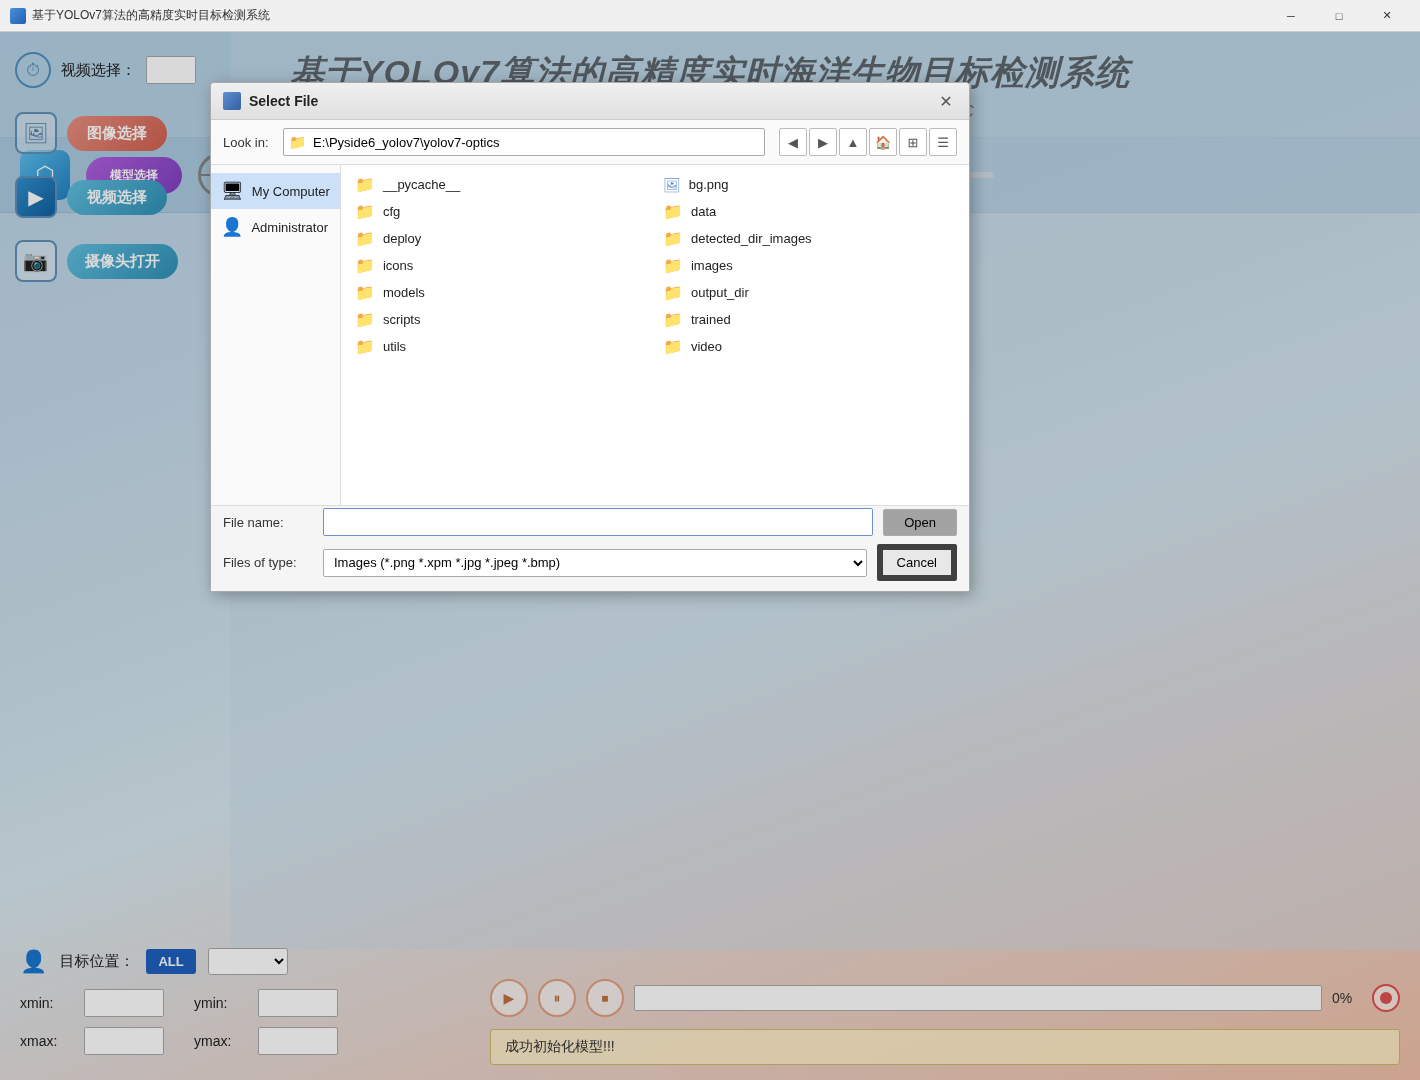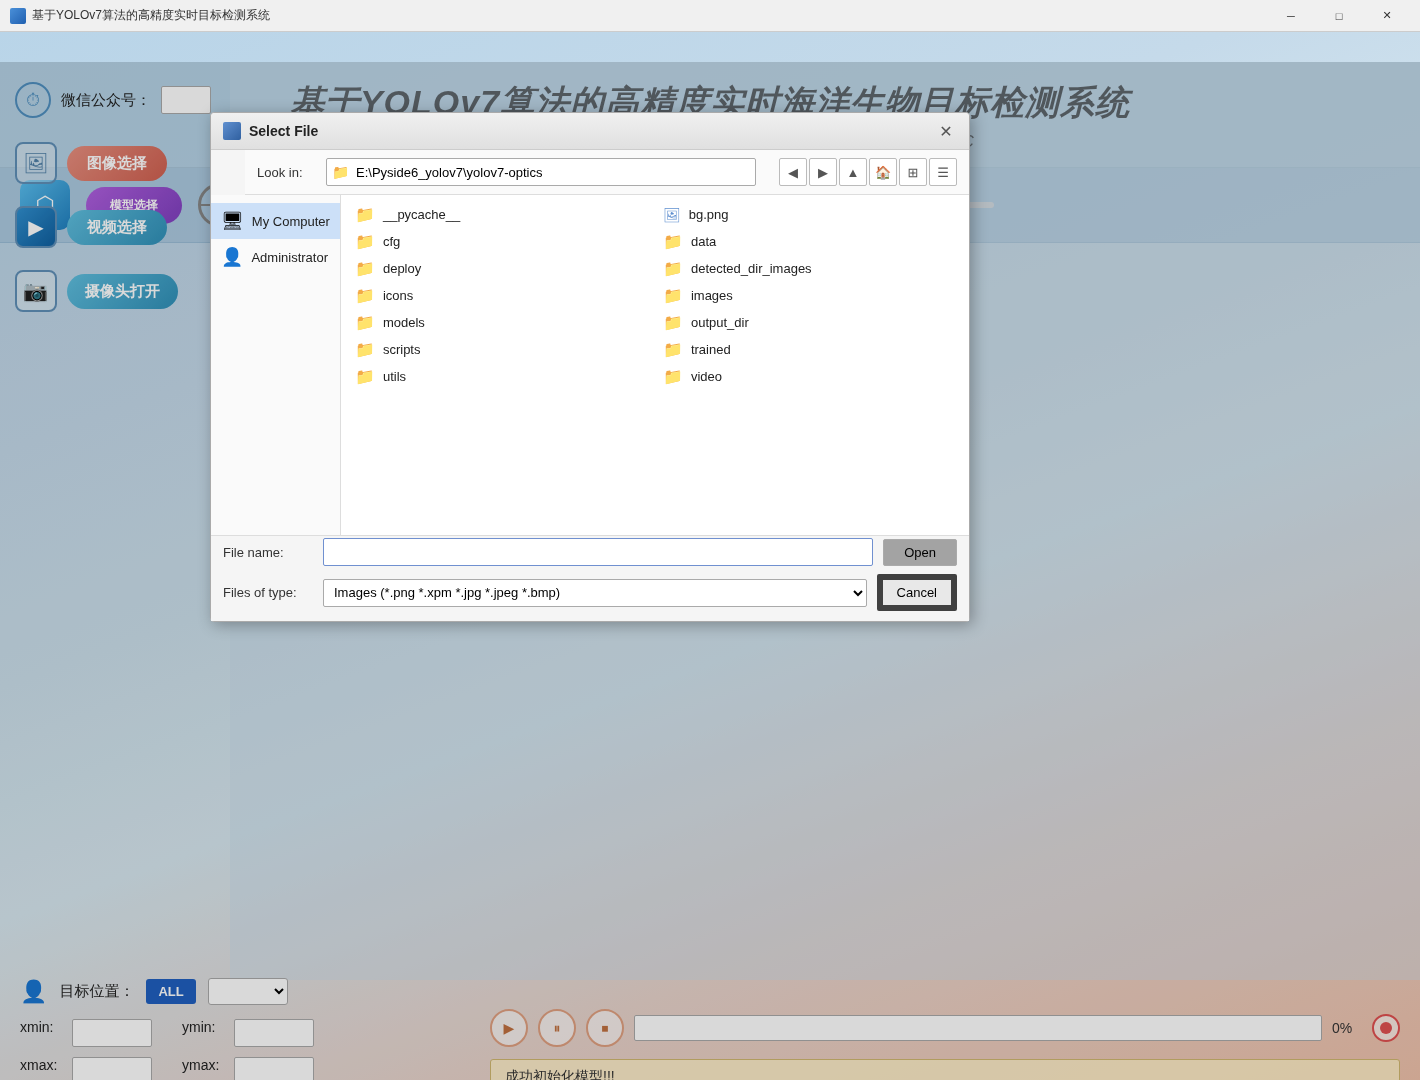--- a/index.html
+++ b/index.html
@@ -55,21 +55,20 @@
       height: calc(1080px - 32px);
       background: linear-gradient(160deg, #b8d4e8 0%, #c5daea 25%, #cce0ec 40%, #d8e8f0 55%, #e8d4cc 75%, #f0c0a8 100%);
     }
 
     
     .header-section {
       background: rgba(180, 210, 230, 0.7);
       padding: 18px 20px 14px;
       text-align: center;
       border-bottom: 1px solid rgba(150,180,200,0.4);
-      margin-top: 30px;
     }
     .header-title {
       font-size: 34px;
       font-weight: bold;
       color: #1a1a1a;
       font-style: italic;
       margin-bottom: 6px;
       letter-spacing: 1px;
     }
     .header-subtitle {
@@ -312,21 +311,22 @@
       width: 80px;
     }
     .coord-row {
       display: flex;
       align-items: center;
       gap: 30px;
       margin-bottom: 10px;
     }
     .coord-group {
       display: flex;
-      gap: 12px;
+      align-items: center;
+      gap: 24px;
     }
     .coord-label {
       font-size: 14px;
       color: #222;
       min-width: 40px;
     }
     .coord-input {
       width: 80px;
       height: 28px;
       border: 1px solid #aaa;
@@ -439,24 +439,23 @@
       font-size: 16px;
       color: #555;
       display: flex; align-items: center; justify-content: center;
     }
 
     
     .lookin-row {
       display: flex;
       align-items: center;
       padding: 8px 12px;
-      gap: 23px;
+      gap: 14px;
       border-bottom: 1px solid #ddd;
       background: #fafafa;
-      margin-left: 34px;
     }
     .lookin-label {
       font-size: 13px;
       color: #333;
       white-space: nowrap;
     }
     .lookin-combo {
       flex: 1;
       height: 28px;
       border: 1px solid #aaa;
@@ -675,21 +674,21 @@
       <div class="slider-bar">
         <div class="slider-fill" style="width: 40%;"></div>
       </div>
     </div>
   </div>
 
   <div class="left-panel">
 
     <div class="detect-time-row">
       <div class="clock-icon">⏱</div>
-      <span class="detect-time-label">微信公众号：</span>
+      <span class="detect-time-label">视频选择：</span>
       <input class="time-input" type="text" style="">
     </div>
 
     <div class="menu-item-row">
       <div class="menu-icon-box">🖼</div>
       <button class="btn-coral">图像选择</button>
     </div>
 
     <div class="menu-item-row">
       <div class="menu-icon-box" style="color: white; background: linear-gradient(135deg, #3090d0, #1060a0);">▶</div>

